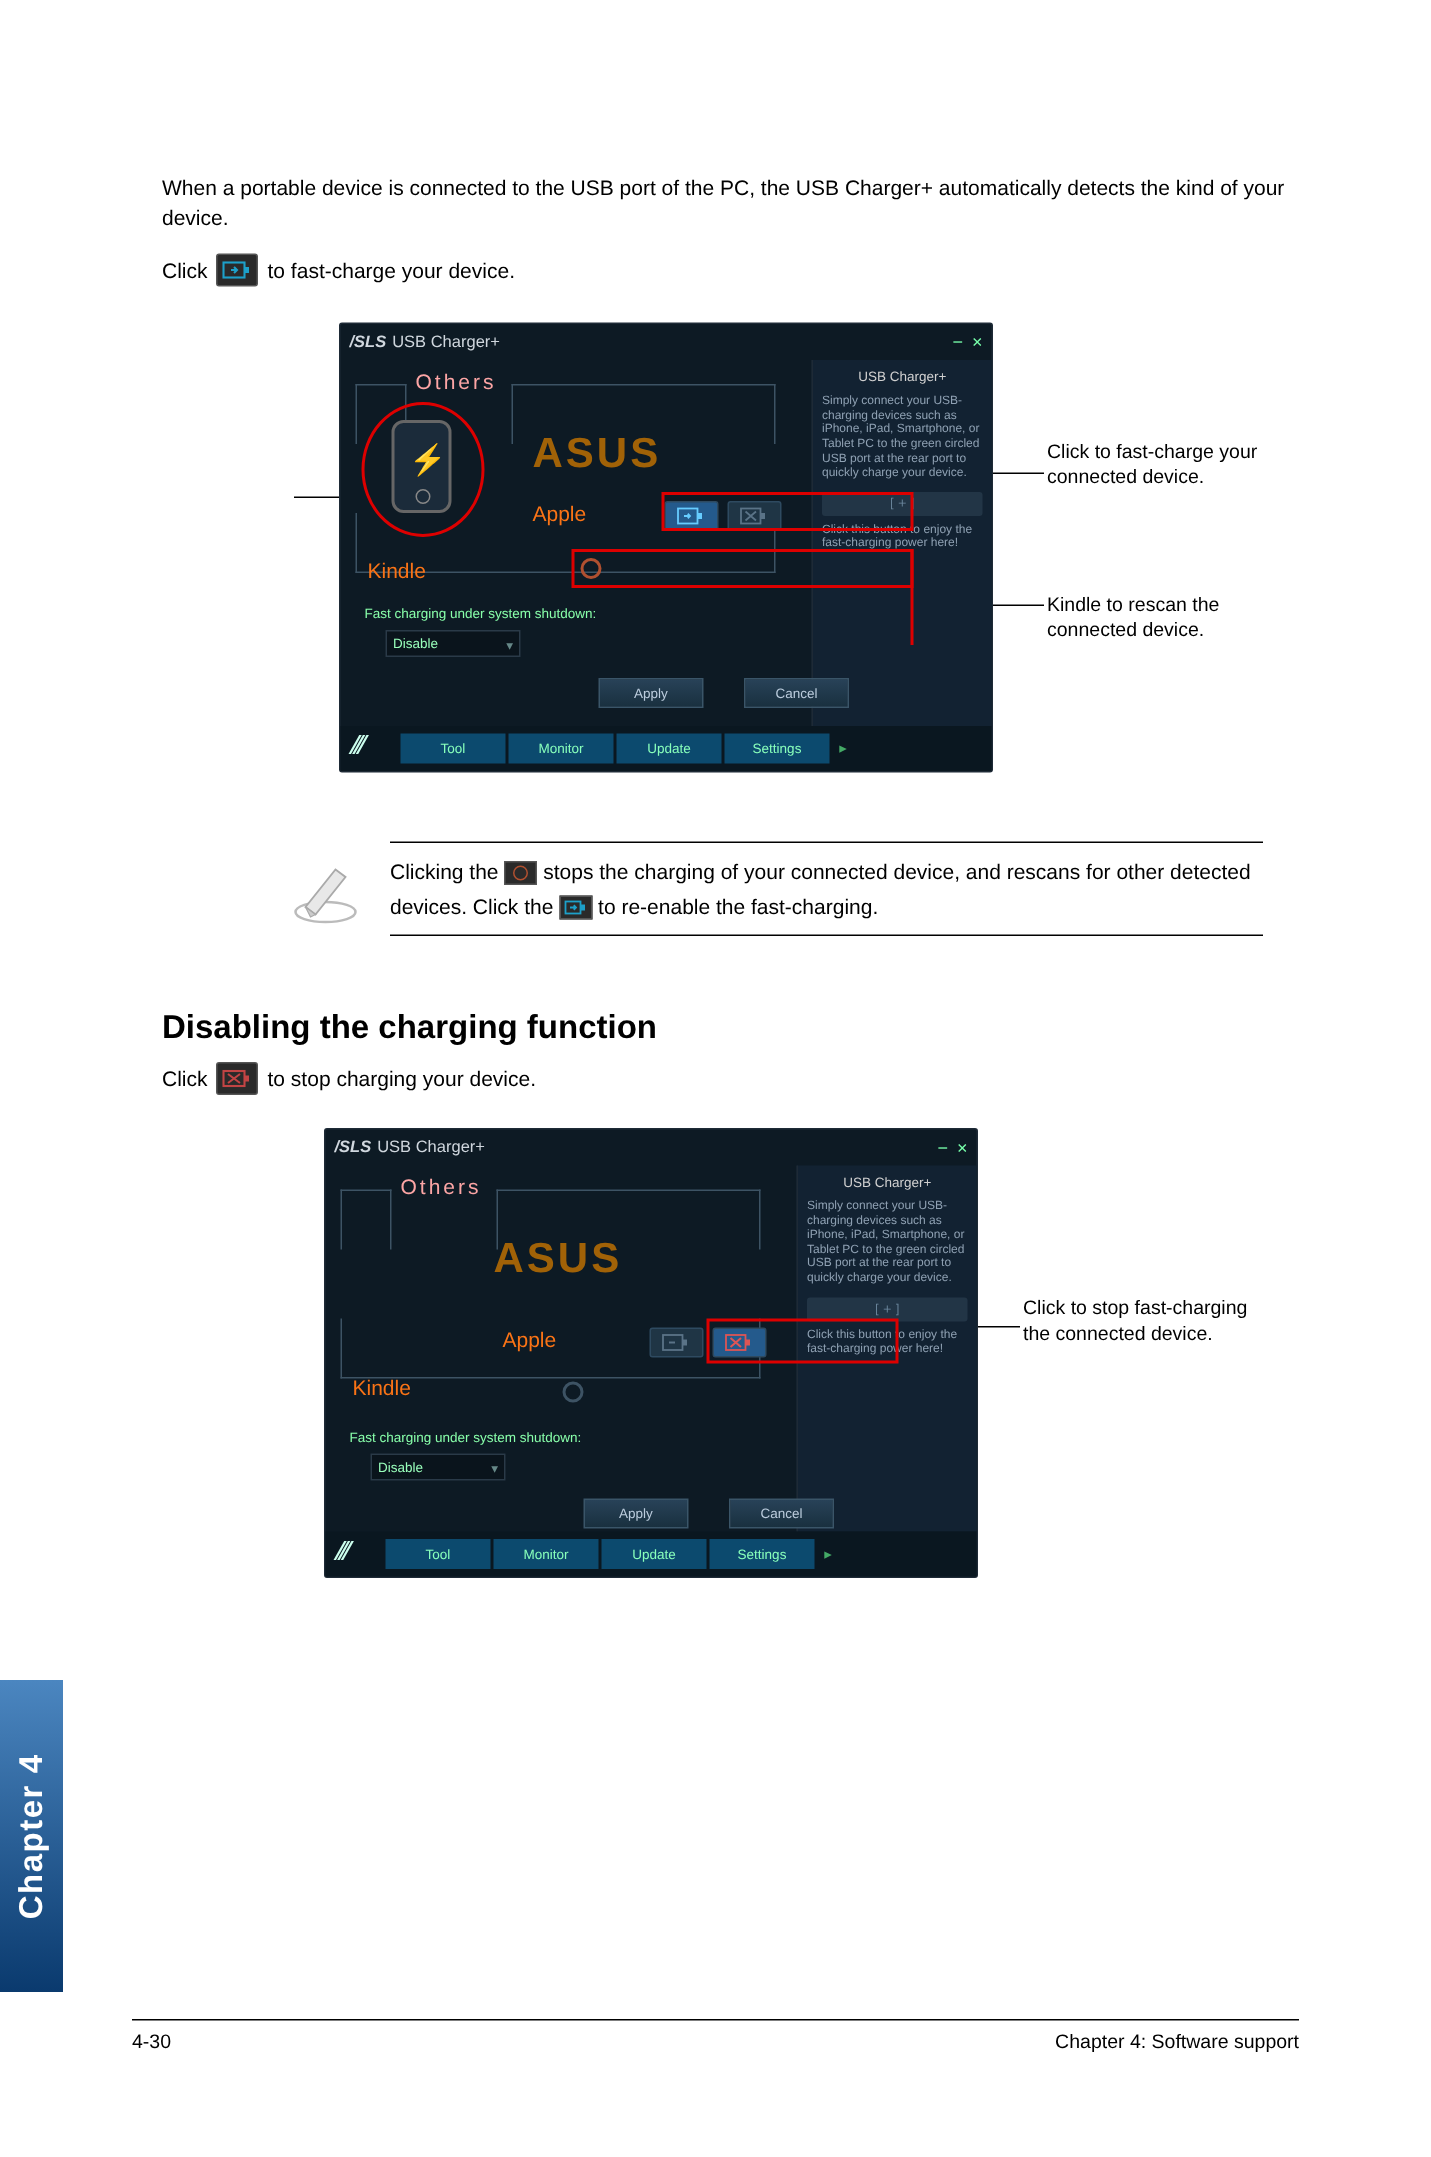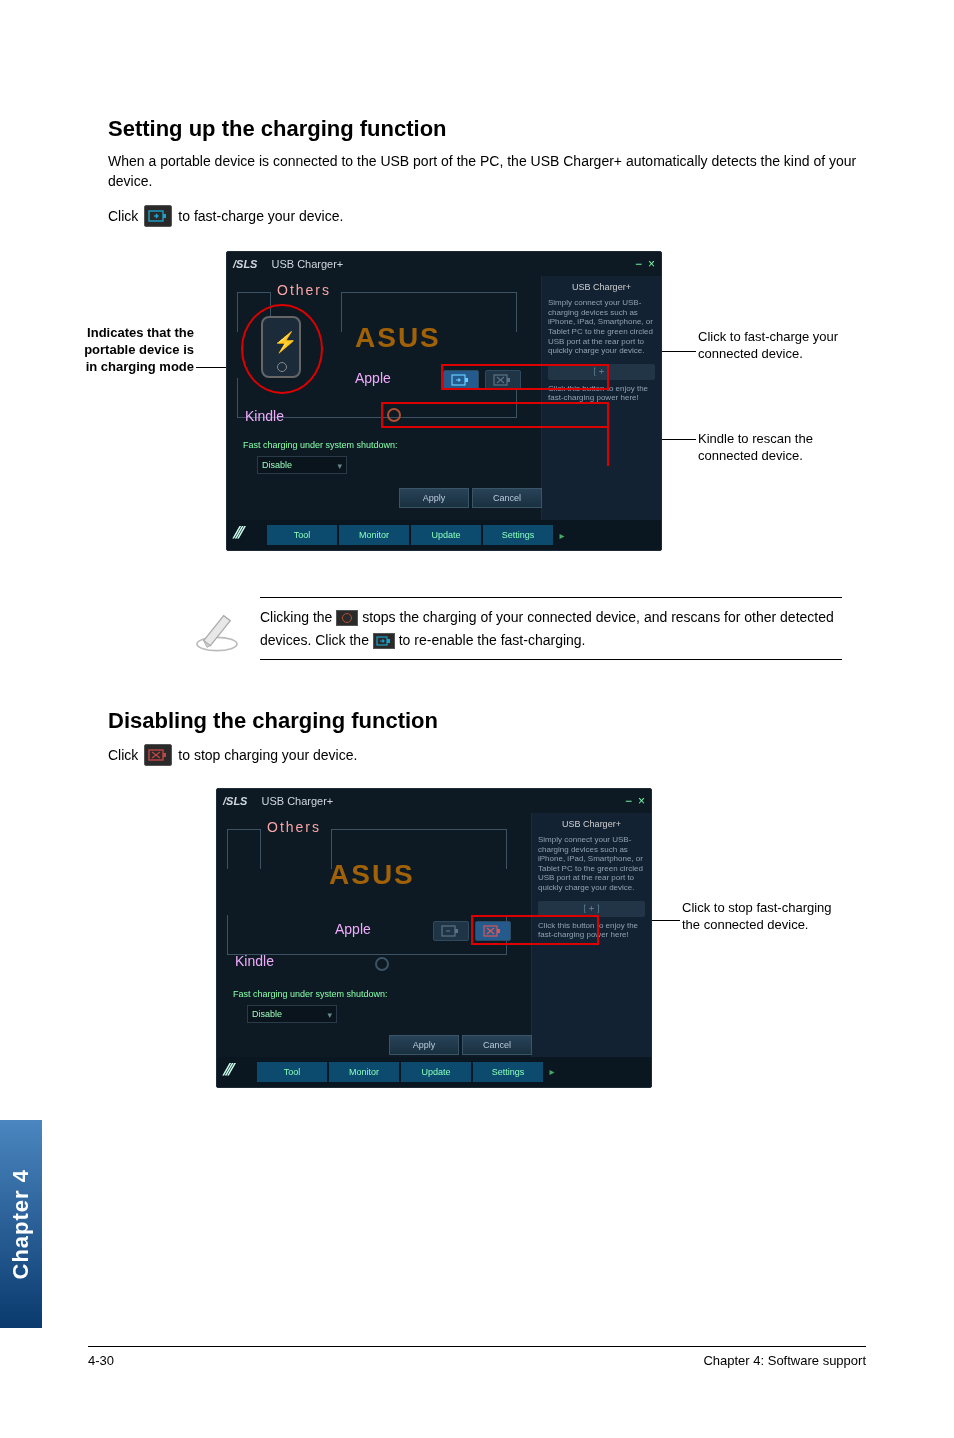--- a/index.html
+++ b/index.html
@@ -15,21 +15,21 @@
     border-radius: 2px;
   }
   .icon-btn svg { display: block; }
   .figure-wrap { position: relative; margin: 24px auto 0 auto; width: 758px; height: 318px; }
   .figure-wrap2 { position: relative; margin: 22px auto 0 auto; width: 758px; height: 318px; }
   .app-window {
     position: absolute; background: #0d1a24; border: 1px solid #1e2a36; border-radius: 2px;
     display: flex; flex-direction: column;
   }
   .app-title {
-    height: 24px; display: flex; align-items: center; padding: 0 6px; gap: 14px;
+    height: 24px; display: flex; align-items: center; padding: 0 6px; gap: 4px;
     color: #cfd6dd; font-size: 11px;
   }
   .app-title .close-box { margin-left: auto; display: flex; gap: 6px; color: #7fa; font-size: 12px; }
   .app-body { flex: 1; display: flex; }
   .app-main { flex: 1; position: relative; padding: 8px 10px; }
   .app-side {
     width: 120px; background: #122232; border-left: 1px solid #1e2a36;
     font-size: 8px; color: #8fa1b3; padding: 6px;
   }
   .app-side .side-title { text-align: center; color: #d0d0d0; font-size: 9px; margin-bottom: 6px; }
@@ -42,31 +42,31 @@
   .others-bracket.bot { border: 1px solid #3d5364; border-top: none; height: 40px; position: absolute; }
   .phone-icon {
     width: 40px; height: 62px; border: 2px solid #666; border-radius: 8px; position: relative; background: #1b2b3a;
   }
   .phone-icon::after { content: ""; position: absolute; left: 50%; bottom: 4px; width: 8px; height: 8px; margin-left: -4px; border: 1px solid #888; border-radius: 50%; }
   .phone-icon .flash {
     position: absolute; top: 12px; left: 50%; margin-left: -8px;
     color: #32d7ff; font-size: 20px;
   }
   .brand { color: #a16207; font-size: 28px; font-weight: bold; letter-spacing: 2px; position: absolute; }
-  .ghost-text { color: #f0abfc; font-size: 14px; position: absolute; }
+  .ghost-text { color: #f97316; font-size: 14px; position: absolute; }
   .small-btn { width: 36px; height: 20px; background: #1f3545; border: 1px solid #2e4a60; border-radius: 2px; display: inline-flex; align-items: center; justify-content: center; }
   .small-btn.active { background: #245a8c; }
   .rescan-dot { width: 14px; height: 14px; border: 2px solid #b05030; border-radius: 50%; display: inline-block; }
   .fast-row { font-size: 9px; color: #8fa; position: absolute; }
   .dropdown {
     width: 90px; height: 18px; background: #0a141c; border: 1px solid #2a3a48;
     font-size: 9px; color: #9fb; padding: 0 4px; line-height: 16px; position: relative;
   }
   .dropdown::after { content: "▾"; position: absolute; right: 4px; top: 1px; color: #688; }
-  .bottom-buttons { position: absolute; display: flex; gap: 3px; }
+  .bottom-buttons { position: absolute; display: flex; gap: 27px; }
   .bottom-buttons .bbtn {
     width: 70px; height: 20px; background: linear-gradient(#284258,#19303f); border: 1px solid #3a5568;
     font-size: 9px; color: #bcd; display: flex; align-items: center; justify-content: center;
   }
   .tabbar { height: 30px; background: #0a1720; display: flex; align-items: center; gap: 2px; padding: 0 6px; }
   .tabbar .logo { width: 22px; height: 22px; color: #cfe; font-style: italic; font-weight: bold; font-size: 16px; margin-right: 10px; }
   .tabbar .tab { width: 70px; height: 20px; background: #0c4a6e; color: #8fb; font-size: 9px; display: flex; align-items: center; justify-content: center; }
   .tabbar .scroll-arrow { width: 14px; color: #4a6; font-size: 10px; text-align: center; }
 
   .callout-left { position: absolute; font-size: 13px; font-weight: bold; text-align: right; line-height: 1.3; }
@@ -93,37 +93,35 @@
     font-size: 22px; font-weight: bold; letter-spacing: 1px;
   }
 
   .footer { position: absolute; left: 88px; right: 88px; top: 1346px; border-top: 1px solid #000; padding-top: 6px; display: flex; justify-content: space-between; font-size: 13px; }
 </style>
 </head>
 <body>
 
 <div class="page">
 
-  <div class="h2">Setting up the charging function</div>
   <div class="body-text">When a portable device is connected to the USB port of the PC, the USB Charger+ automatically detects the kind of your device.</div>
   <div class="inline-row">
     <span>Click</span>
     <span class="icon-btn">
       <svg width="20" height="14" viewBox="0 0 20 14">
           <rect x="1" y="2" width="14" height="10" fill="none" stroke="#1da0c9" stroke-width="1.4"></rect>
           <rect x="15" y="5" width="3" height="4" fill="#1da0c9"></rect>
           <path d="M6 7 L10 7 M8 5 L10 7 L8 9" stroke="#1da0c9" stroke-width="1.4" fill="none"></path>
         </svg>
     </span>
     <span>to fast-charge your device.</span>
   </div>
 
   <div class="figure-wrap">
 
-    <div class="callout-left" style="left:-28px; top:74px; width:114px;">Indicates that the portable device is in charging mode</div>
     <div class="callout-line" style="left:88px; top:116px; width:88px;"></div>
 
     <div class="callout-right" style="left:590px; top:78px; width:170px;">Click to fast-charge your connected device.</div>
     <div class="callout-line" style="left:496px; top:100px; width:92px;"></div>
     <div class="callout-right" style="left:590px; top:180px; width:170px;">Kindle to rescan the connected device.</div>
     <div class="callout-line" style="left:496px; top:188px; width:92px;"></div>
 
     <div class="app-window" style="left:118px; top:0; width:436px; height:300px;">
       <div class="app-title">
         <span style="color:#d0d7de; font-weight:bold; font-style:italic;">/SLS</span>

